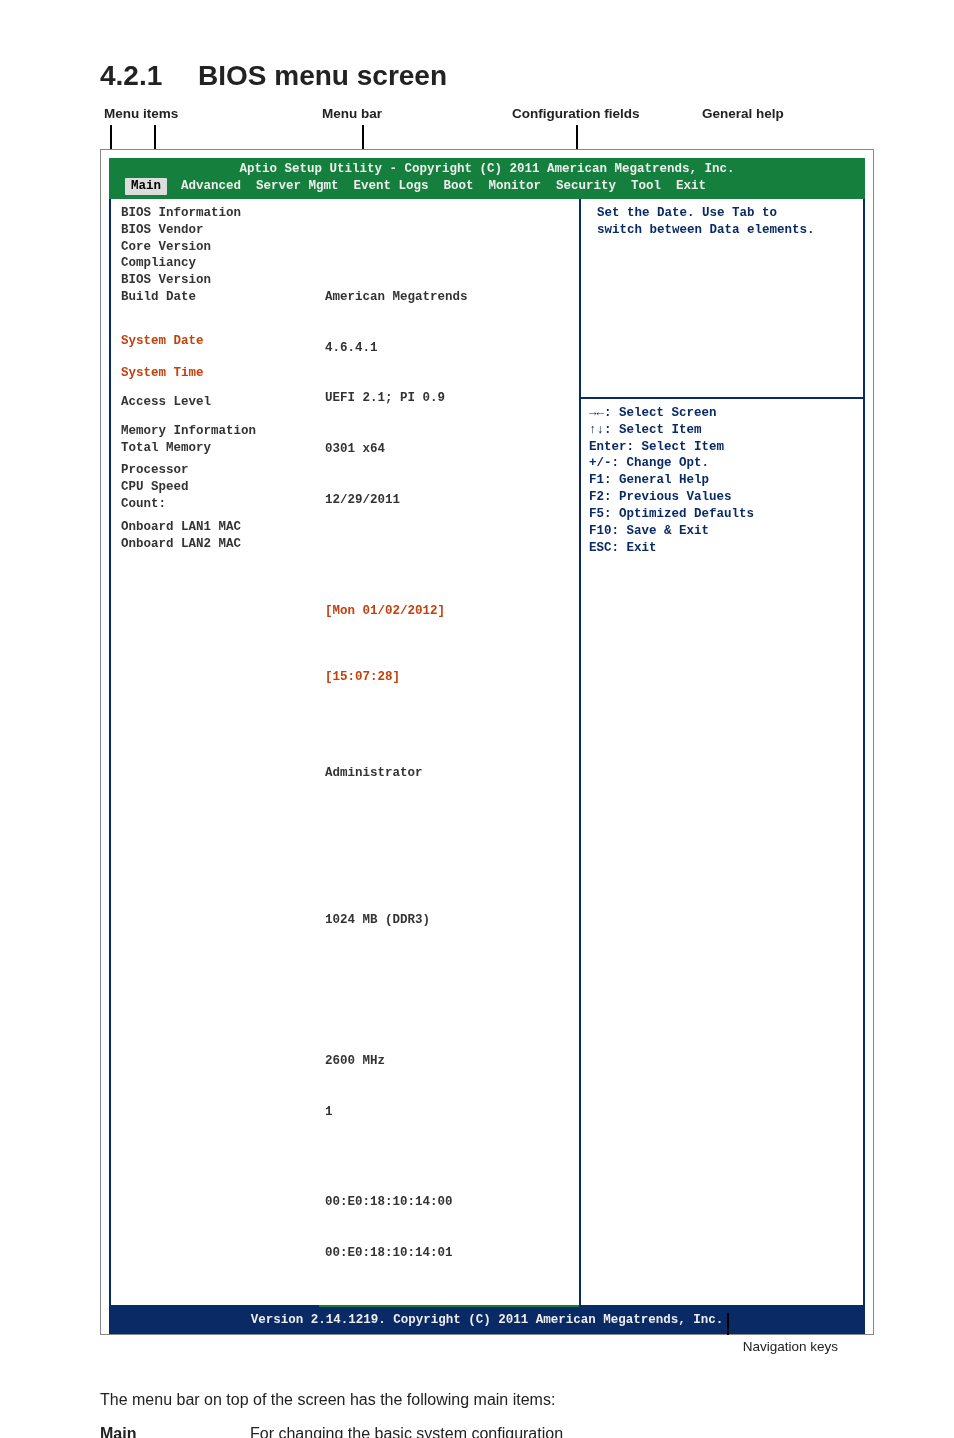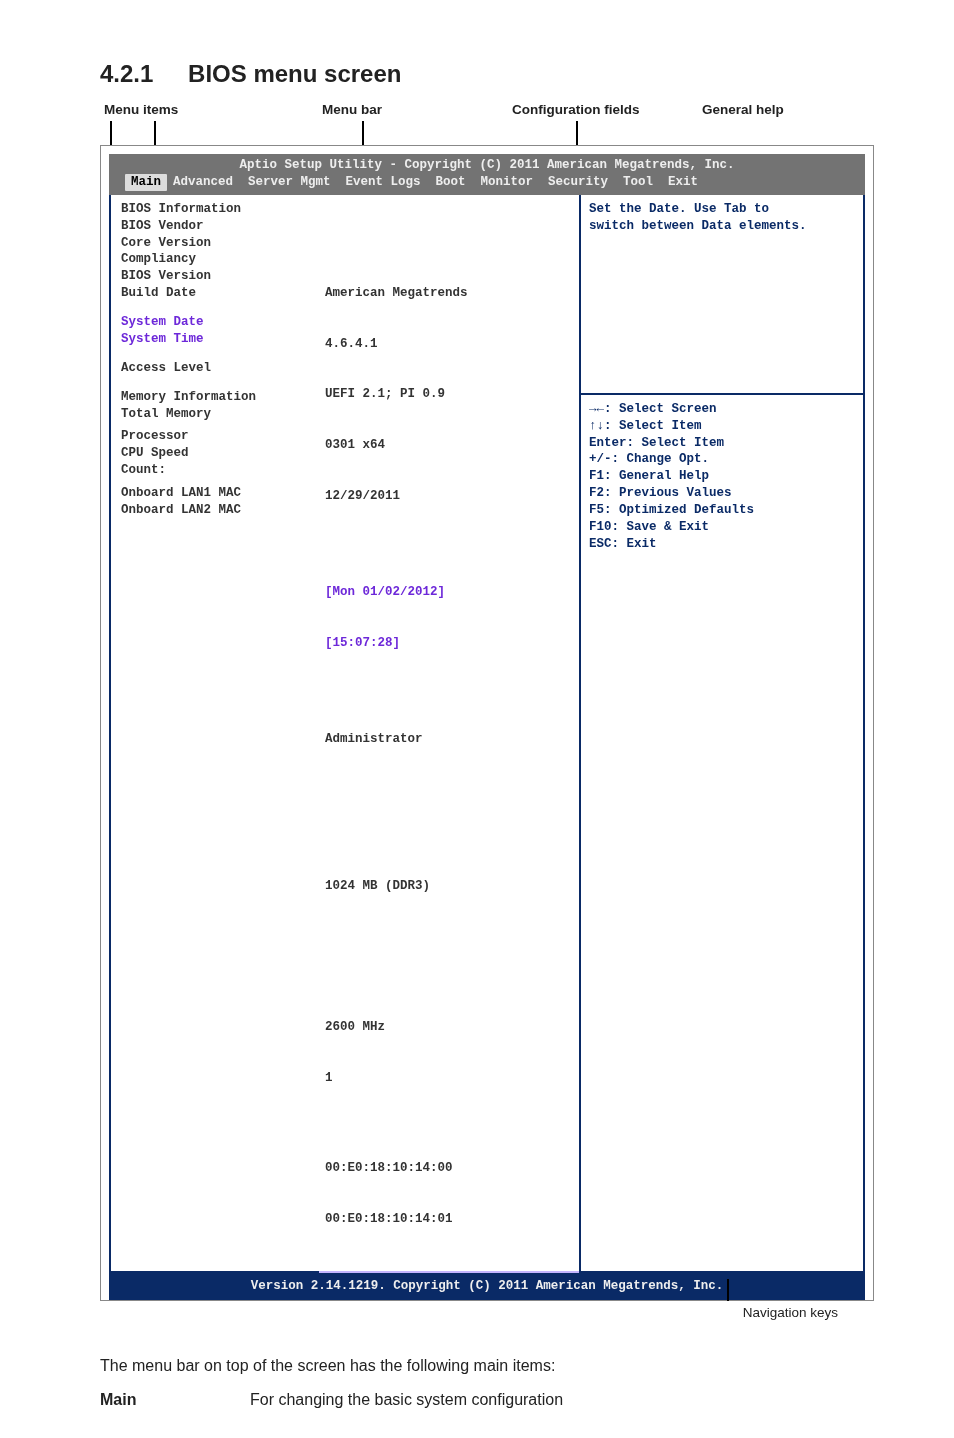--- a/index.html
+++ b/index.html
@@ -8,21 +8,21 @@
     font-family: Arial, Helvetica, sans-serif;
     color: #222;
   }
   .page {
     width: 954px;
     margin: 0 auto;
     padding: 60px 80px 40px 100px;
     box-sizing: border-box;
   }
   .sec-title {
-    font-size: 24px;
+    font-size: 28px;
     font-weight: bold;
     margin-bottom: 14px;
   }
   .sec-num { margin-right: 28px; }
   .labels-row {
     display: flex;
     font-size: 13.5px;
     font-weight: bold;
     margin-bottom: 2px;
     padding-left: 4px;
@@ -44,75 +44,75 @@
     padding: 8px 8px 0 8px;
     background: #fff;
   }
   .bios {
     font-family: "Courier New", monospace;
     font-size: 12.5px;
     line-height: 1.35;
     width: 100%;
   }
   .bios-header {
-    background: #737373;
+    background: #15803d;
     color: #eee;
     padding: 3px 6px 4px 6px;
     font-weight: bold;
   }
   .bios-header-line1 { white-space: pre; }
   .bios-menu-row { display:flex; gap: 0; white-space: pre; }
   .bios-menu-main {
     background: #ddd;
     color: #000;
     padding: 0 6px;
     border-radius: 1px;
     font-weight: bold;
   }
-  .bios-menu-rest { padding-left: 6px; }
+  .bios-menu-rest { padding-left: 14px; }
   .bios-body-row { display:flex; }
   .bios-left {
     width: 210px;
     border: 2px solid #0a2a66;
     border-top: none;
     border-right: none;
     padding: 6px 8px 10px 10px;
     box-sizing: border-box;
     color: #333;
     font-weight: bold;
   }
   .bios-mid {
     width: 260px;
-    border-bottom: 2px solid #c4b5fd;
+    border-bottom: 2px solid #15803d;
     padding: 6px 6px 10px 6px;
     box-sizing: border-box;
     color: #333;
     font-weight: bold;
     white-space: pre;
   }
   .bios-right {
     flex: 1;
     border: 2px solid #0a2a66;
     border-top: none;
     padding: 0;
     box-sizing: border-box;
     color: #0a2a66;
     font-weight: bold;
     display:flex;
     flex-direction: column;
   }
   .help-top {
-    padding: 6px 8px;
+    padding: 6px 16px;
     min-height: 186px;
   }
   .help-nav {
     border-top: 2px solid #0a2a66;
     padding: 6px 4px 8px 8px;
   }
-  .blue { color: #6d28d9; }
+  .blue { color: #c2410c; margin-top: 15px; }
   .gap { height: 12px; }
   .bios-footer {
     background: #0a2a66;
     color: #eee;
     text-align: center;
     font-weight: bold;
     padding: 5px 4px;
     margin-top: 0;
     font-family: "Courier New", monospace;
     font-size: 12.5px;

